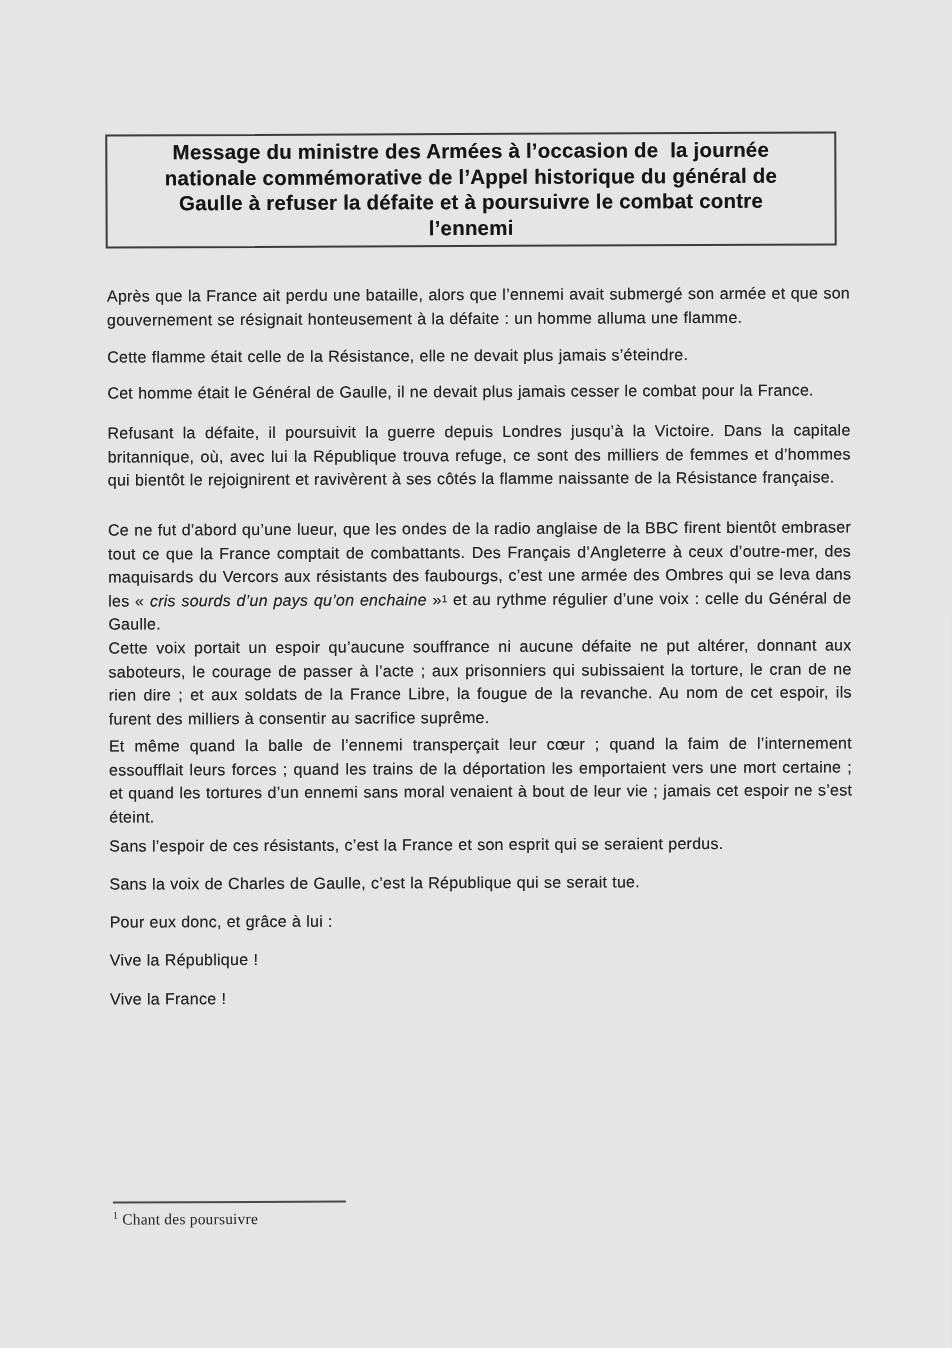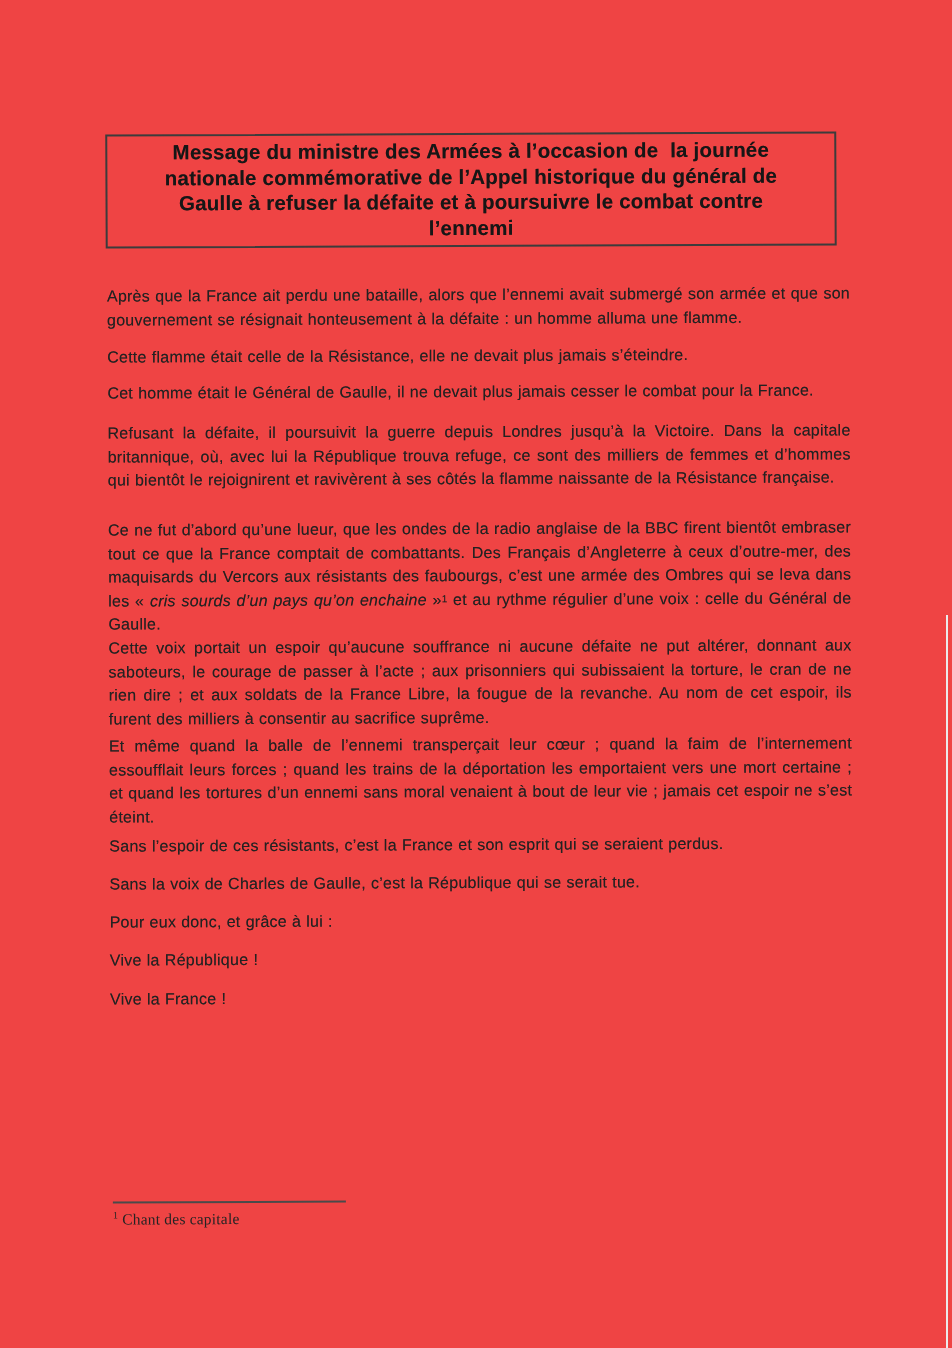--- a/index.html
+++ b/index.html
@@ -4,21 +4,21 @@
 <style>
   html, body {
     margin: 0;
     padding: 0;
     background: #ffffff;
   }
   .page {
     position: relative;
     width: 952px;
     height: 1348px;
-    background: #ef4444;
+    background: #e5e5e5;
     overflow: hidden;
     font-family: "Liberation Sans", sans-serif;
   }
   .scan {
     position: absolute;
     inset: 0;
     transform: rotate(-0.25deg);
     transform-origin: 50% 40%;
   }
   .title-box {
@@ -113,19 +113,19 @@
     <p class="para" style="top:635px">Cette voix portait un espoir qu’aucune souffrance ni aucune défaite ne put altérer, donnant aux saboteurs, le courage de passer à l’acte ; aux prisonniers qui subissaient la torture, le cran de ne rien dire ; et aux soldats de la France Libre, la fougue de la revanche. Au nom de cet espoir, ils furent des milliers à consentir au sacrifice suprême.</p>
     <p class="para" style="top:733px">Et même quand la balle de l’ennemi transperçait leur cœur ; quand la faim de l’internement essoufflait leurs forces ; quand les trains de la déportation les emportaient vers une mort certaine ; et quand les tortures d’un ennemi sans moral venaient à bout de leur vie ; jamais cet espoir ne s’est éteint.</p>
     <p class="para" style="top:833px">Sans l’espoir de ces résistants, c’est la France et son esprit qui se seraient perdus.</p>
     <p class="para" style="top:871px">Sans la voix de Charles de Gaulle, c’est la République qui se serait tue.</p>
     <p class="para" style="top:909px">Pour eux donc, et grâce à lui :</p>
     <p class="para" style="top:947px">Vive la République !</p>
     <p class="para" style="top:986px">Vive la France !</p>
 
     <div class="footnote-block">
       <div class="footnote-rule"></div>
-      <div class="footnote-text"><sup>1</sup> <span>Chant des capitale</span></div>
+      <div class="footnote-text"><sup>1</sup> <span>Chant des poursuivre</span></div>
     </div>
 
   </div>
 
   <div class="scan-edge"></div>
 </div>
 
 </body></html>

